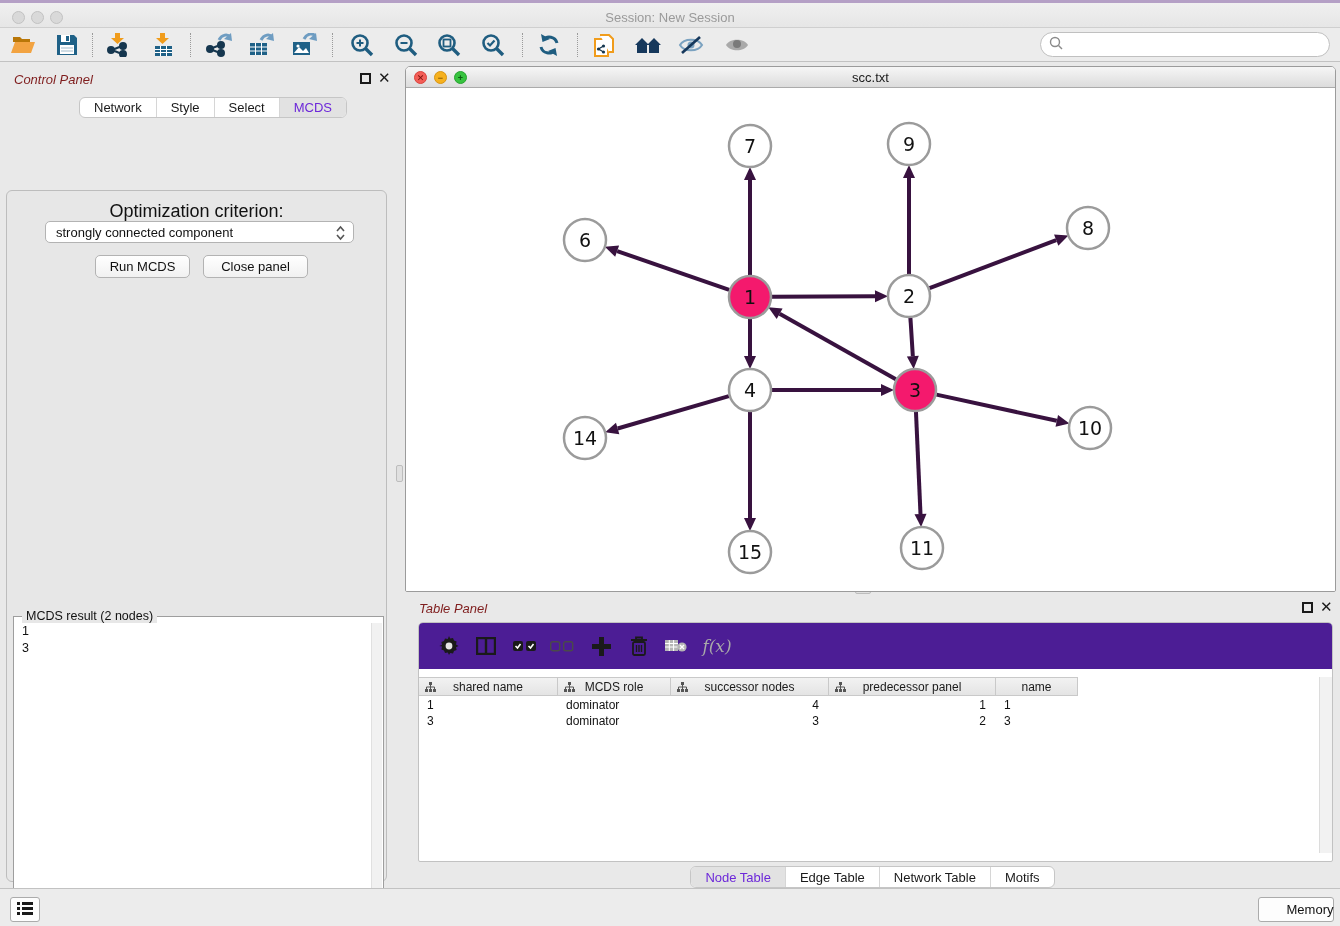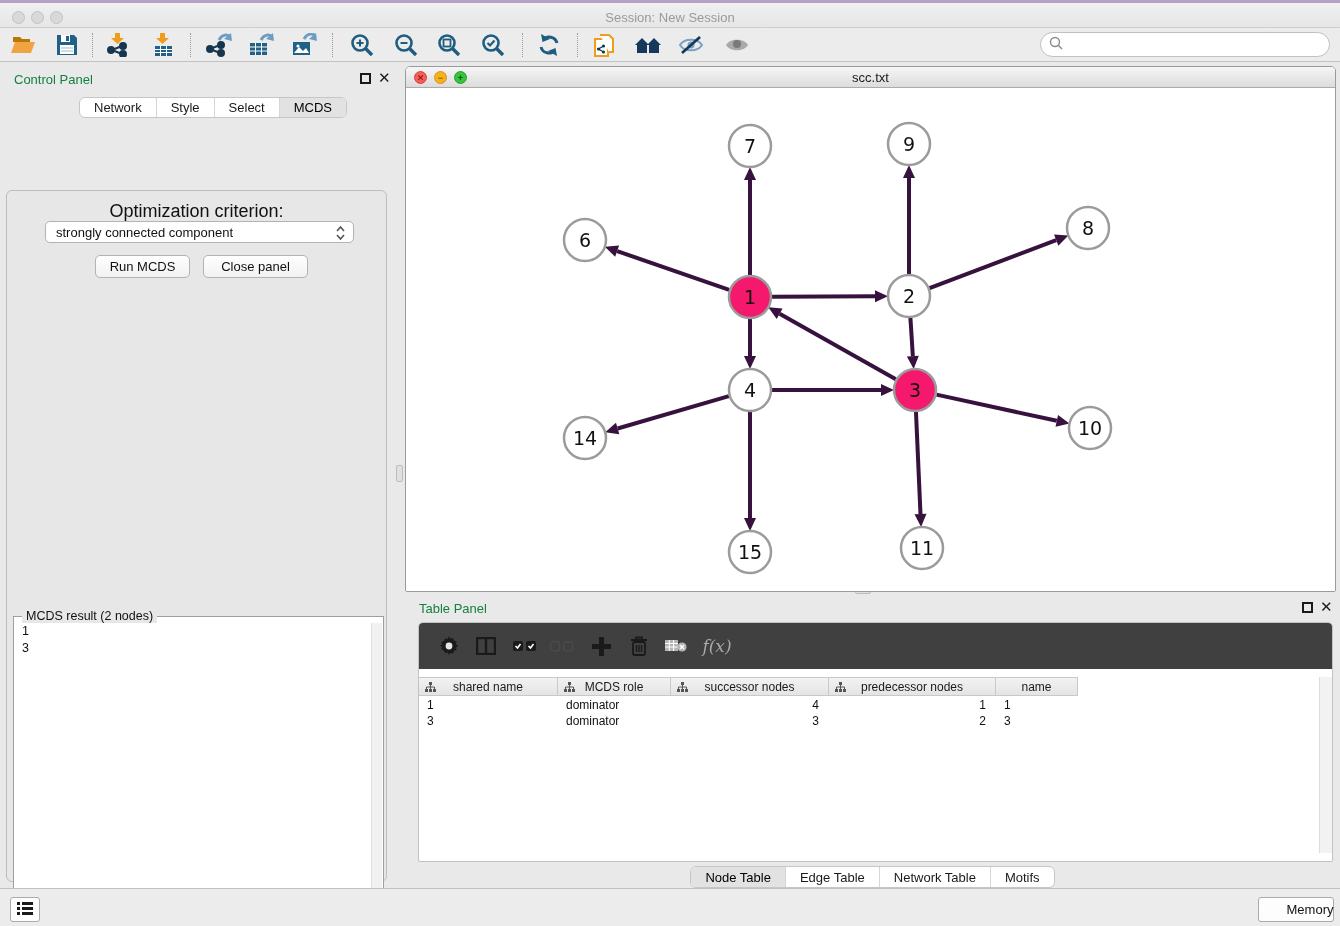--- a/index.html
+++ b/index.html
@@ -23,33 +23,33 @@
   .tbtn{position:absolute;top:3px;width:30px;height:28px;display:flex;
     align-items:center;justify-content:center;cursor:default;}
   .tsep{position:absolute;top:5px;height:24px;width:0;
     border-left:1px dotted #9a9a9a;}
   .searchbox{position:absolute;left:1040px;top:4px;width:290px;height:25px;
     background:#fff;border:1px solid #c0c0c0;border-radius:13px;
     display:flex;align-items:center;padding-left:8px;}
   .searchbox input{border:none;outline:none;font-size:13px;width:250px;
     background:transparent;font-family:inherit;}
   
-  .panel-header{font-size:13px;color:#15803d;}
+  .panel-header{font-size:13px;color:#7f1d1d;font-style:italic;}
   .float-btn{display:inline-block;width:11px;height:11px;border:2px solid #1a1a1a;}
   .close-btn{font-size:15px;font-weight:bold;color:#1a1a1a;line-height:11px;}
   
   .control-panel{position:absolute;left:0;top:62px;width:393px;height:826px;
     background:#e9e9e9;}
   .cp-head{position:absolute;left:14px;top:10px;}
   .tabstrip{display:flex;background:#fff;border:1px solid #c6c6c6;
     border-radius:6px;overflow:hidden;height:21px;}
   .tab{font-size:13px;color:#1a1a1a;padding:2px 14px 0 14px;cursor:default;
     border-right:1px solid #d6d6d6;white-space:nowrap;}
   .tab:last-child{border-right:none;}
-  .tab.selected{background:#e2e2e2;color:#000000;}
+  .tab.selected{background:#e2e2e2;color:#6d28d9;}
   .cp-body{position:absolute;left:6px;top:128px;width:381px;height:692px;
     border:1px solid #bdbdbd;border-radius:6px;background:#e7e7e7;}
   .opt-label{position:absolute;left:0;right:0;top:10px;text-align:center;
     font-size:18px;color:#111;}
   .selectbox{position:absolute;left:38px;top:30px;width:309px;height:22px;
     background:#fff;border:1px solid #b3b3b3;border-radius:5px;
     font-size:13px;color:#111;display:flex;align-items:center;
     padding-left:10px;}
   .stepper{position:absolute;right:7px;top:2px;}
   .btn{position:absolute;height:23px;background:linear-gradient(#fff,#f1f1f1);
@@ -77,21 +77,21 @@
   .light.yellow{background:#f6b11e;border:1px solid #d79413;color:#8a5d03;}
   .light.green{background:#37c33f;border:1px solid #27a230;color:#0b5e12;}
   .canvas{position:absolute;left:0;top:21px;width:929px;height:503px;background:#fff;}
   
   .table-panel{position:absolute;left:405px;top:596px;width:935px;height:292px;
     background:#e9e9e9;}
   .tp-head{position:absolute;left:14px;top:5px;}
   .tp-box{position:absolute;left:13px;top:26px;width:915px;height:240px;
     background:#fff;border:1px solid #c2c2c2;border-radius:5px 5px 2px 2px;
     overflow:hidden;}
-  .tp-toolbar{position:absolute;left:0;top:0;right:0;height:46px;background:#404040;}
+  .tp-toolbar{position:absolute;left:0;top:0;right:0;height:46px;background:#4c1d95;}
   .tp-tbtn{position:absolute;top:9px;width:28px;height:28px;display:flex;
     align-items:center;justify-content:center;}
   .thead{position:absolute;left:0;top:54px;height:19px;display:flex;}
   .th{position:relative;height:19px;background:linear-gradient(#f2f2f2,#e4e4e4);
     border-right:1px solid #c9c9c9;border-top:1px solid #c9c9c9;
     border-bottom:1px solid #c9c9c9;font-size:12px;color:#1a1a1a;
     display:flex;align-items:center;justify-content:center;}
   .th .hicon{position:absolute;left:6px;top:4px;}
   .trow{position:absolute;left:0;display:flex;height:16px;}
   .td{font-size:12px;color:#111;height:16px;line-height:16px;
@@ -469,21 +469,21 @@
           <span>successor nodes</span>
         </div>
         <div class="th" style="width: 167px;">
           <span class="hicon"><svg width="11" height="11" viewBox="0 0 11 11">
               <rect x="4" y="0" width="3" height="3" fill="#555"></rect>
               <path d="M5.5 3v2M1.5 5v2M5.5 5v2M9.5 5v2M1.5 5h8" stroke="#555" fill="none"></path>
               <rect x="0" y="7" width="3" height="3" fill="#555"></rect>
               <rect x="4" y="7" width="3" height="3" fill="#555"></rect>
               <rect x="8" y="7" width="3" height="3" fill="#555"></rect>
             </svg></span>
-          <span>predecessor nodes</span>
+          <span>predecessor panel</span>
         </div>
         <div class="th" style="width: 82px;">
           <span>name</span>
         </div>
       </div>
     <div id="table-rows">
         <div class="trow" style="top: 74px;">
           <div class="td" style="width: 139px; text-align: left; padding: 0px 0px 0px 8px;">1</div>
           <div class="td" style="width: 113px; text-align: left; padding: 0px 0px 0px 8px;">dominator</div>
           <div class="td" style="width: 158px; text-align: right; padding: 0px 10px 0px 0px;">4</div>

